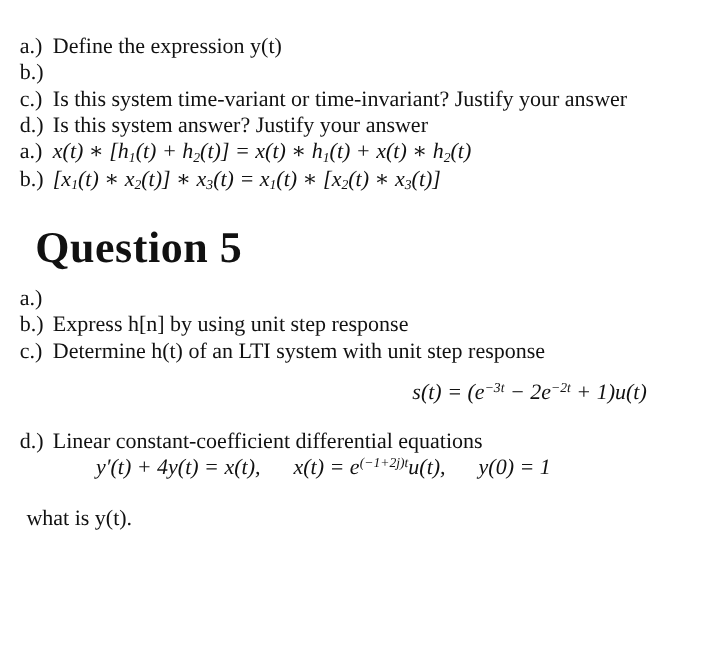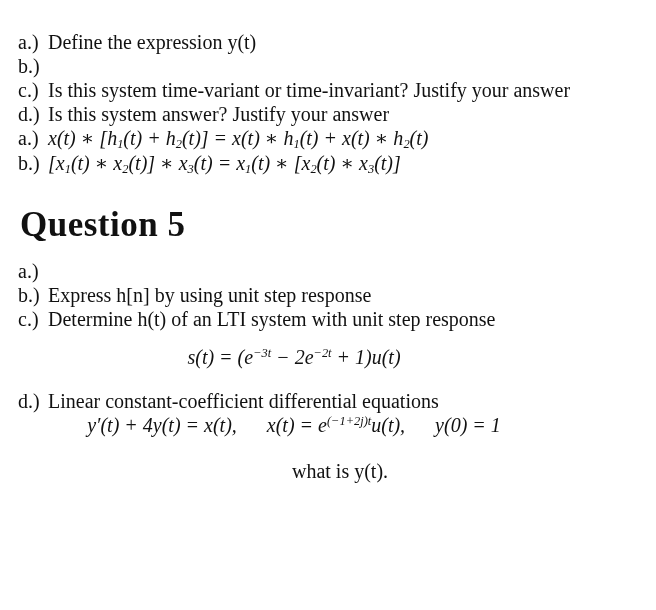--- a/index.html
+++ b/index.html
@@ -31,21 +31,21 @@
     font-size: 0.62em;
     vertical-align: 0.55em;
     line-height: 0;
   }
   .eq sub, .math sub {
     font-size: 0.62em;
     vertical-align: -0.25em;
     line-height: 0;
   }
   .eq-main { margin-bottom: 17px; }
-  .eq-step { margin-top: 14px; }
+  .eq-step { margin-top: 14px; text-align: right; }
   .eq-ode  { margin-top: 0; }
 
   .item {
     display: flex;
     align-items: baseline;
     padding-left: 18px;
     line-height: 24px;
   }
   .item .marker {
     flex: 0 0 30px;
@@ -59,34 +59,33 @@
     white-space: nowrap;
   }
   .math-item { line-height: 25px; }
 
   .part2-heading {
     margin-top: 26px;
     padding-left: 20px;
     line-height: 24px;
   }
   h1.q-title {
-    margin: 32px 0 0 0;
+    margin: 32px 0 0 12px;
     padding-left: 20px;
-    font-size: 35px;
+    font-size: 40px;
     line-height: 34px;
     font-weight: bold;
     letter-spacing: 0.5px;
   }
   .q5-list { margin-top: 17px; }
   .item-d  { margin-top: 20px; }
   .closing {
     margin-top: 22px;
     padding-left: 24px;
     line-height: 24px;
-    text-align: center;
   }
 </style>
 </head>
 <body>
 
 <div class="doc">
 
 
   <div>
     <div class="item">

